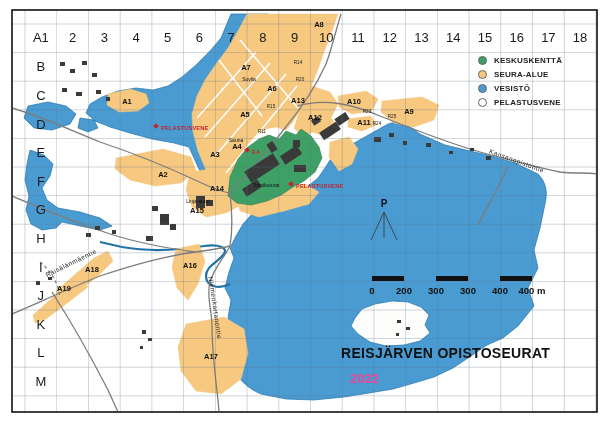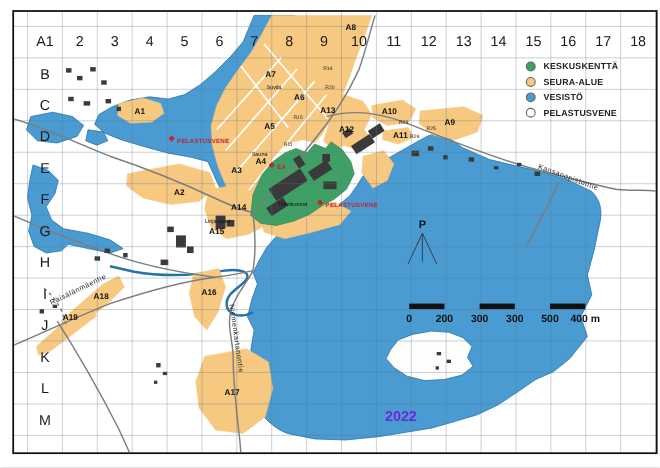--- a/index.html
+++ b/index.html
@@ -24,21 +24,21 @@
   .lg-dot{width:9px;height:9px;border-radius:50%;border:1px solid #666;box-sizing:border-box;margin-right:7px;flex:none;}
   .lg-lab{font-size:8px;font-weight:bold;color:#222;letter-spacing:.2px;white-space:nowrap;}
   
   #scalebar{position:absolute;left:372px;top:276px;width:170px;height:26px;}
   .sb-bar{position:relative;width:160px;height:5px;}
   .sb-seg{position:absolute;top:0;height:5px;width:32px;}
   .sb-seg.b{background:#111;}
   .sb-lab{position:absolute;top:9px;transform:translateX(-50%);font-size:9.5px;font-weight:bold;color:#111;white-space:nowrap;}
   
   #title{position:absolute;left:341px;top:345px;font-size:14px;font-weight:bold;color:#111;letter-spacing:.3px;white-space:nowrap;}
-  #year{position:absolute;left:350px;top:371px;font-size:13px;font-weight:bold;color:#6d28d9;}
+  #year{position:absolute;left:350px;top:371px;font-size:13px;font-weight:bold;color:#ec4899;}
 </style>
 <style>
   .water{fill:#4a9bd1;stroke:#2273a8;stroke-width:.7;}
   .island{fill:#fdfdfb;stroke:#2273a8;stroke-width:.7;}
   .stream{fill:none;stroke:#2273a8;stroke-width:2.2;}
   .seura{fill:#f6c880;stroke:#f6c880;stroke-width:.5;}
   .keskus{fill:#3fa065;stroke:#2d7a4c;stroke-width:.6;}
   .bld rect{fill:#3a3a3a;}
   .road path{fill:none;stroke:#7d7d7d;stroke-width:1.3;}
   .camproad path{fill:none;stroke:#fff;stroke-width:1.5;}
@@ -313,18 +313,19 @@
         <span class="sb-seg" style="left: 32px;"></span>
         <span class="sb-seg b" style="left: 64px;"></span>
         <span class="sb-seg" style="left: 96px;"></span>
         <span class="sb-seg b" style="left: 128px;"></span>
       </div>
     <div class="sb-labels"></div>
   <span class="sb-lab" style="left: 0px;">0</span>
       <span class="sb-lab" style="left: 32px;">200</span>
       <span class="sb-lab" style="left: 64px;">300</span>
       <span class="sb-lab" style="left: 96px;">300</span>
-      <span class="sb-lab" style="left: 128px;">500</span>
+      <span class="sb-lab" style="left: 128px;">400</span>
       <span class="sb-lab" style="left: 160px;">400 m</span>
     </div>
 
+  <div id="title">REISJÄRVEN OPISTOSEURAT</div>
   <div id="year">2022</div>
 </div>
 
 </body></html>

